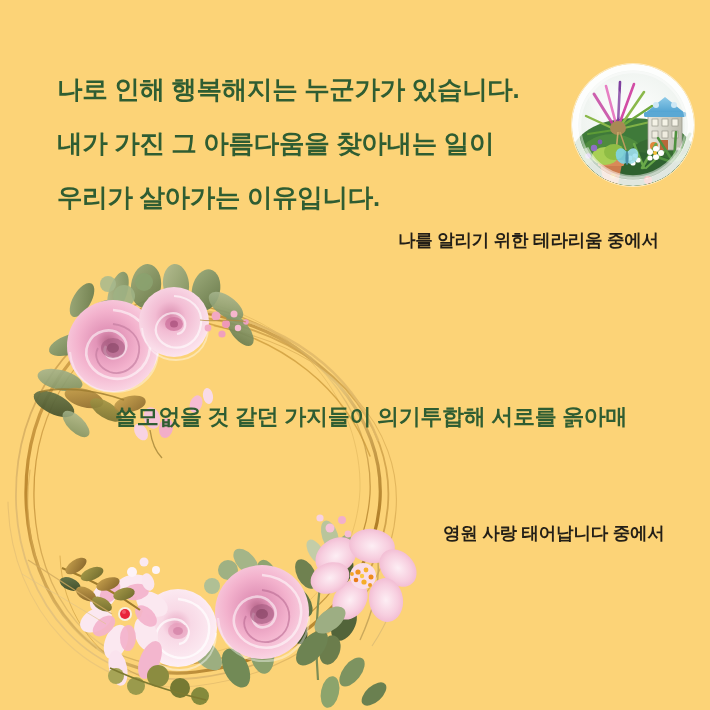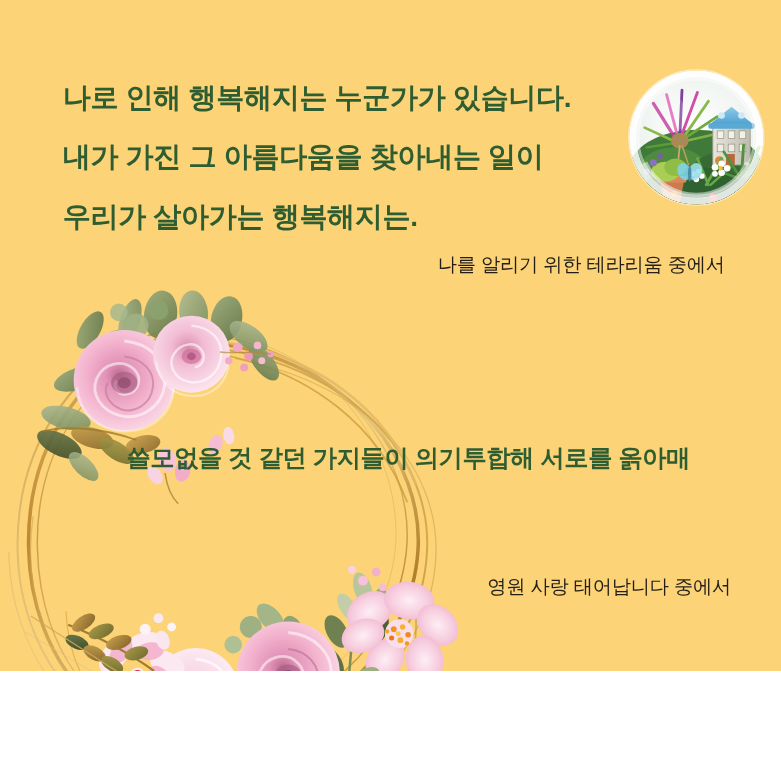--- a/index.html
+++ b/index.html
@@ -5,21 +5,21 @@
   html, body {
     margin: 0;
     padding: 0;
   }
   body {
     font-family: "Liberation Sans", sans-serif;
   }
   #card {
     position: relative;
     width: 710px;
-    height: 610px;
+    height: 710px;
     overflow: hidden;
     background: #fcd377;
   }
   .layer {
     position: absolute;
     top: 0; left: 0;
     width: 710px;
     height: 710px;
   }
   
@@ -45,21 +45,21 @@
     left: 115px;
     top: 385px;
   }
   #quote-two .quote-line {
     font-size: 22px;
     line-height: 63px;
   }
   .attribution {
     position: absolute;
     color: #231f17;
-    font-weight: 400;
+    font-weight: 700;
     font-size: 17.5px;
     white-space: nowrap;
     z-index: 40;
     letter-spacing: -0.2px;
   }
   #attribution-one { left: 398px; top: 228px; }
   #attribution-two { left: 443px; top: 521px; }
 
   
   #terrarium-photo {
@@ -486,21 +486,21 @@
         <circle cx="61" cy="61" r="53" fill="none" stroke="#ffffff" stroke-width="2.5" opacity="0.45"></circle>
         <path d="M14 84 A52 52 0 0 0 108 84" fill="none" stroke="#ffffff" stroke-width="5" opacity="0.5"></path>
         <ellipse cx="34" cy="36" rx="16" ry="22" fill="#ffffff" opacity="0.2" transform="rotate(-28 34 36)"></ellipse>
       </g>
     </svg>
   </div>
 
   <div class="quote-block" id="quote-one">
     <div class="quote-line">나로 인해 행복해지는 누군가가 있습니다.</div>
     <div class="quote-line">내가 가진 그 아름다움을 찾아내는 일이</div>
-    <div class="quote-line">우리가 살아가는 행복해지는.</div>
+    <div class="quote-line">우리가 살아가는 이유입니다.</div>
   </div>
   <div class="attribution" id="attribution-one">나를 알리기 위한 테라리움 중에서</div>
 
   <div class="quote-block" id="quote-two">
     <div class="quote-line">쓸모없을 것 같던 가지들이 의기투합해 서로를 옭아매</div>
   </div>
   <div class="attribution" id="attribution-two">영원 사랑 태어납니다 중에서</div>
 
 </div>
 

